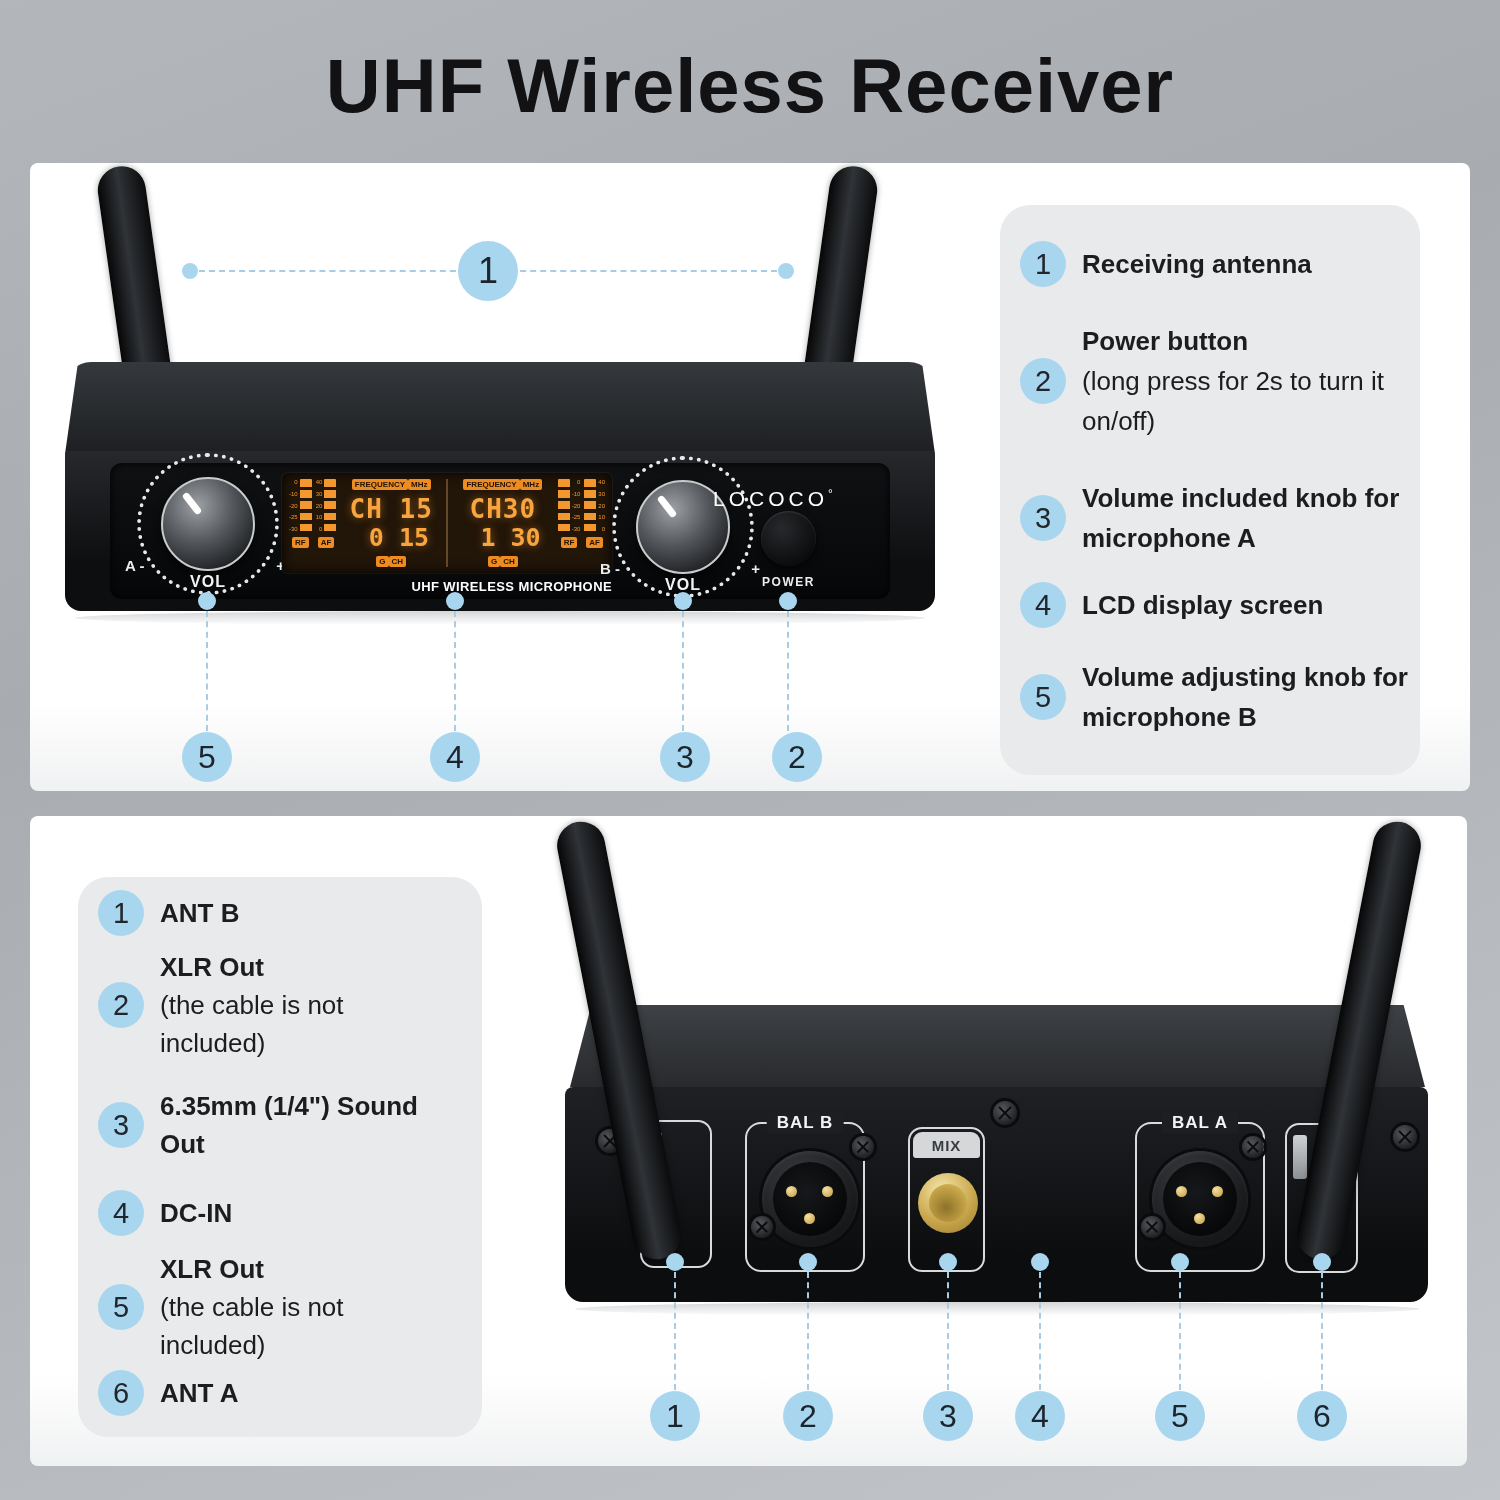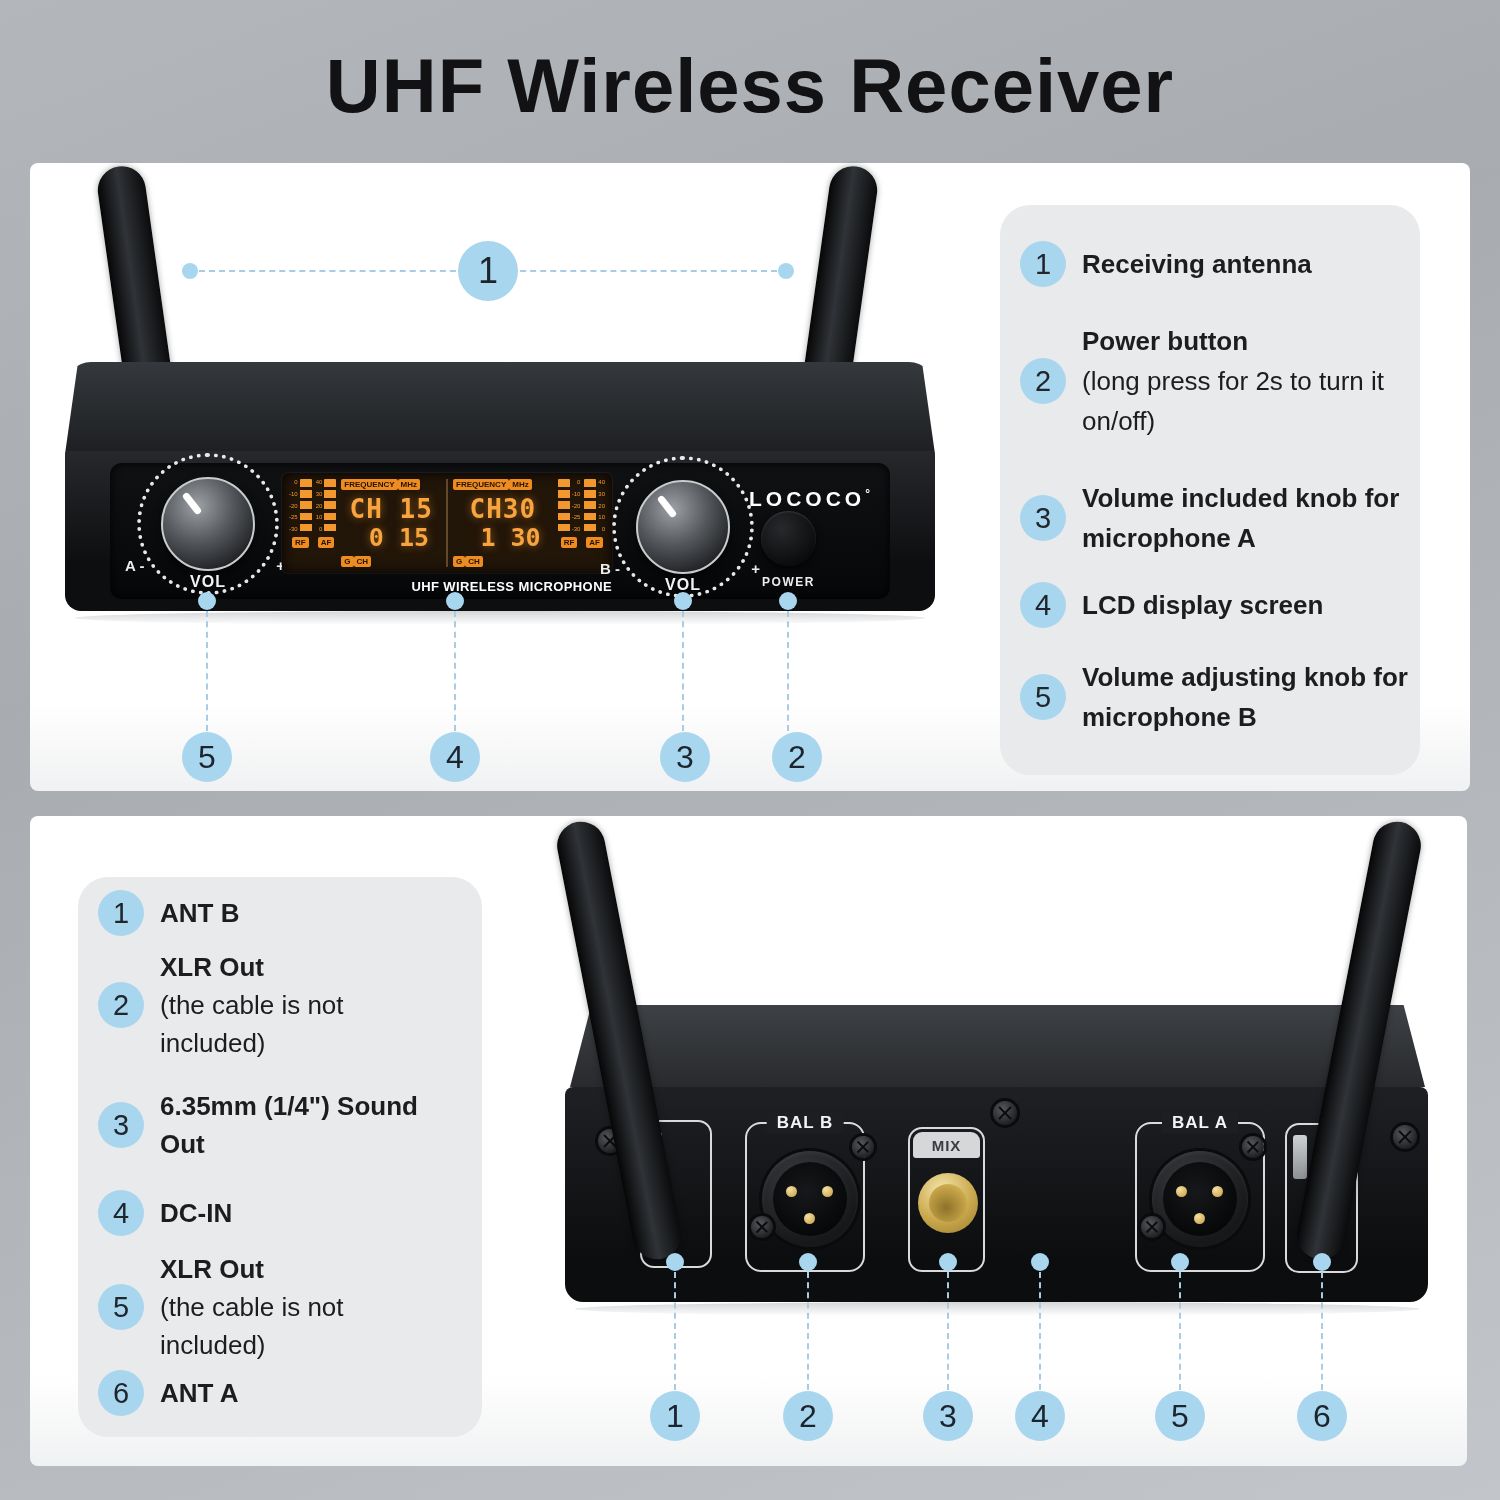--- a/index.html
+++ b/index.html
@@ -99,26 +99,26 @@
   .meters{display:flex;gap:4px;}
   .meter{display:flex;flex-direction:column;align-items:center;}
   .meter-body{display:flex;gap:2px;}
   .meter-scale{display:flex;flex-direction:column;justify-content:space-between;height:54px;font-size:6px;color:var(--orange);text-align:right;}
   .meter-scale div{line-height:7px;}
   .meter-bars{width:12px;height:54px;border-radius:1px;
     background:repeating-linear-gradient(to bottom,var(--orange) 0 7.5px,rgba(0,0,0,0) 7.5px 11.2px);}
   .badge{background:#ee8c21;color:#241302;font-size:8px;font-weight:700;padding:1px 3px;border-radius:2px;line-height:9px;white-space:nowrap;}
   .meter .badge{margin-top:4px;}
   .lcd-main{flex:1;display:flex;flex-direction:column;justify-content:space-between;min-width:0;}
-  .lcd-row{display:flex;justify-content:flex-start;align-items:center;}
+  .lcd-row{display:flex;justify-content:center;align-items:center;}
   .seg{font-family:"DejaVu Sans Mono",monospace;font-weight:700;color:#f8a43f;text-shadow:0 0 8px rgba(244,150,40,.55);}
   .seg.ch{font-size:26px;line-height:24px;letter-spacing:1px;text-align:center;}
   .seg.val{font-size:25px;line-height:22px;text-align:right;padding-right:12px;}
   .lcd-caption{position:absolute;left:217px;top:128px;width:330px;text-align:right;color:#fff;font-weight:700;font-size:13px;letter-spacing:.4px;}
-  .brand{position:absolute;left:684px;top:36px;color:#fff;font-weight:700;font-size:21px;letter-spacing:4px;}
+  .brand{position:absolute;left:648px;top:36px;color:#fff;font-weight:400;font-size:21px;letter-spacing:4px;}
   .brand .deg{font-size:12px;vertical-align:super;letter-spacing:0;}
   .power-btn{
     position:absolute;left:696px;top:60px;width:55px;height:55px;border-radius:50%;
     background:radial-gradient(circle at 38% 32%,#27292c,#0a0b0c 75%);
     box-shadow:0 3px 7px rgba(0,0,0,.7),inset 0 1px 2px rgba(255,255,255,.14);
   }
   .power-label{position:absolute;left:676px;top:124px;width:95px;text-align:center;color:#eceded;font-size:12px;font-weight:700;letter-spacing:1.5px;}
 
   
   .dev-top-rear{

